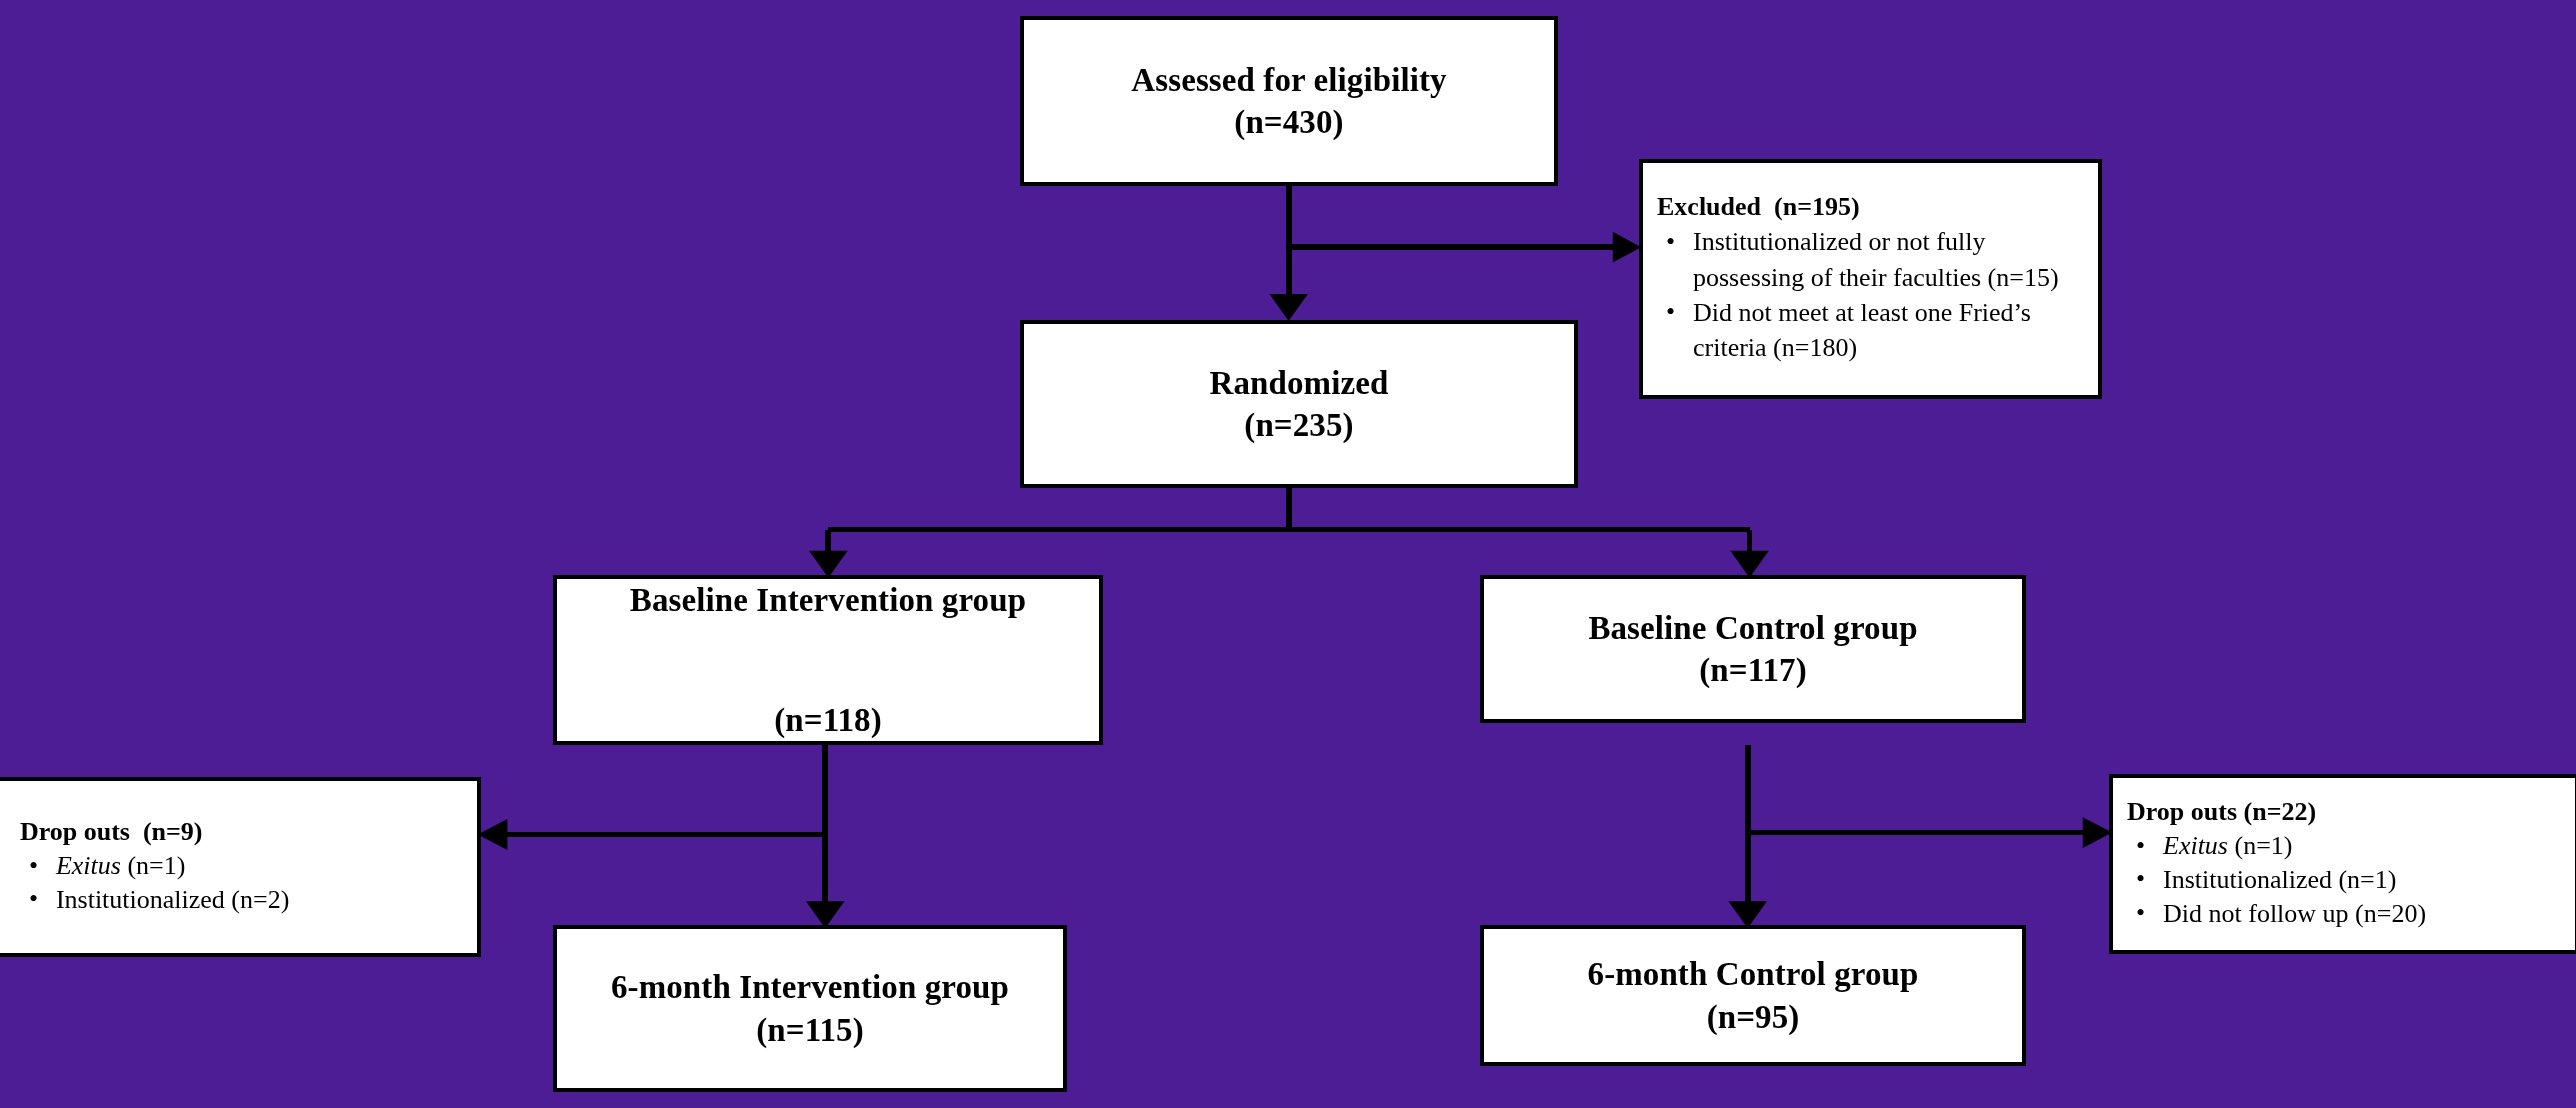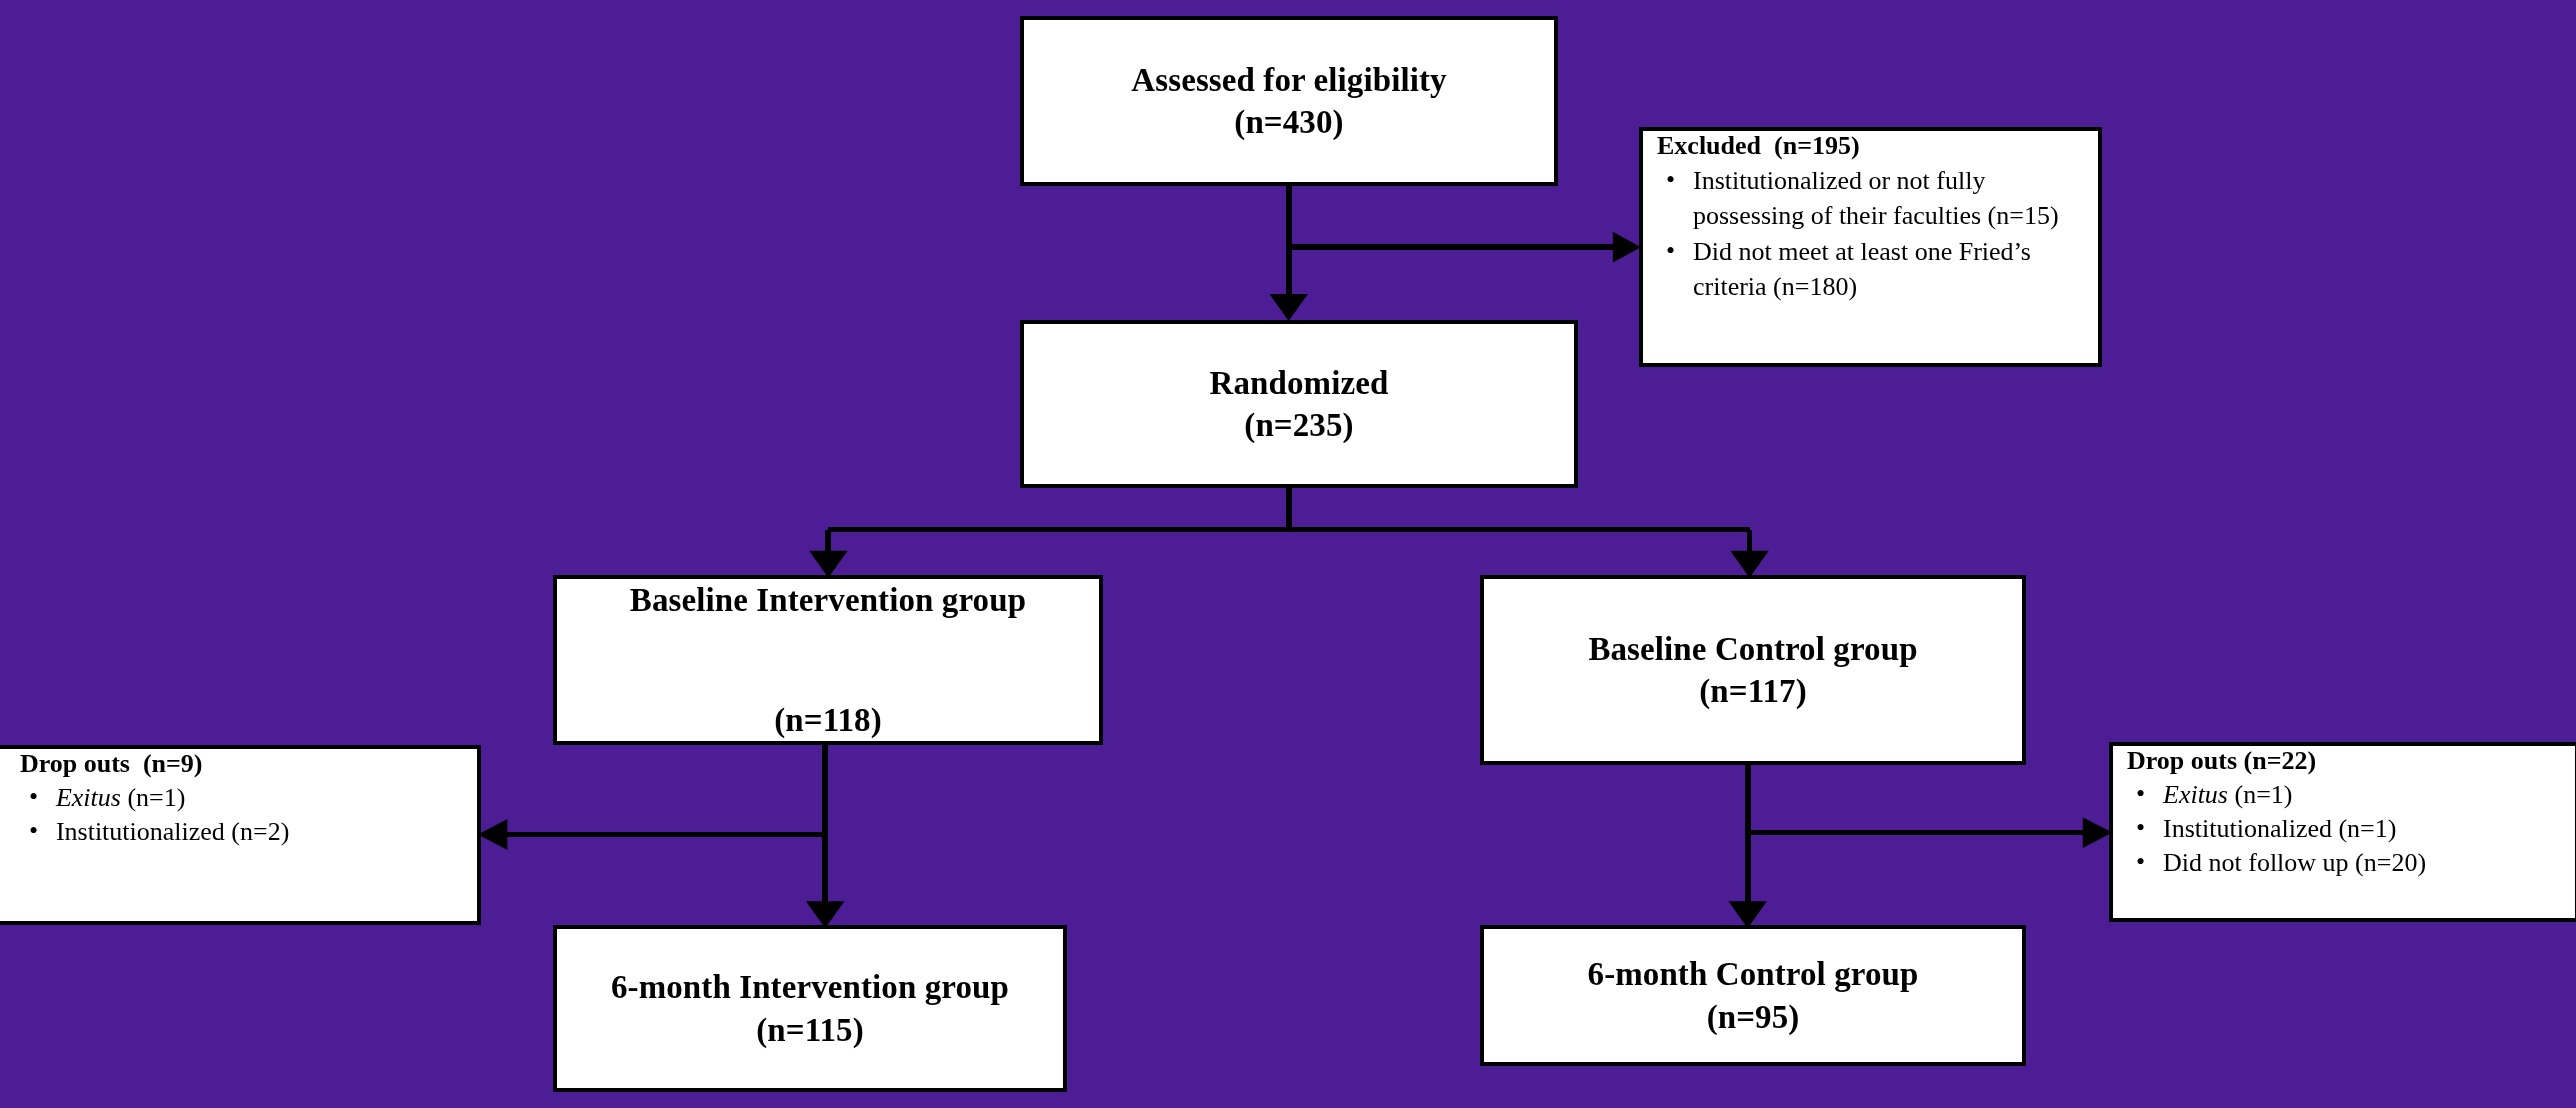--- a/index.html
+++ b/index.html
@@ -43,21 +43,23 @@
     font-weight: bold;
     font-size: 33px;
     line-height: 1.28;
     letter-spacing: 0.1px;
     white-space: nowrap;
   }
   
   .lst {
     display: flex;
     flex-direction: column;
+    justify-content: center;
     padding: 0 23px 0 14px;
+    margin-top: 32px;
   }
   .lst .hdr {
     font-weight: bold;
     font-size: 26px;
     line-height: 1.18;
     margin-bottom: 1.3px;
     white-space: pre;
   }
   .lst ul {
     list-style: none;
@@ -163,21 +165,21 @@
   <div class="box ctr" id="box-randomized" style="left:1020px; top:320px; width:558px; height:168px;">
     <div class="l1">Randomized</div>
     <div class="l2">(n=235)</div>
   </div>
 
   <div class="box ctr" id="box-baseline-intervention" style="left:553px; top:575px; width:550px; height:170px;justify-content:space-between;">
     <div class="l1">Baseline Intervention group</div>
     <div class="l2">(n=118)</div>
   </div>
 
-  <div class="box ctr" id="box-baseline-control" style="left:1480px; top:575px; width:546px; height:190px;">
+  <div class="box ctr" id="box-baseline-control" style="left:1480px; top:575px; width:546px; height:148px;">
     <div class="l1">Baseline Control group</div>
     <div class="l2">(n=117)</div>
   </div>
 
   <div class="box lst" id="box-dropouts-intervention" style="left:-4.5px; top:745px; width:485px; height:180px;">
     <div class="lst-inner" style="padding-left:6.4px;">
       <div class="hdr">Drop outs  (n=9)</div>
       <ul>
         <li>
           <span class="bullet">•</span>

